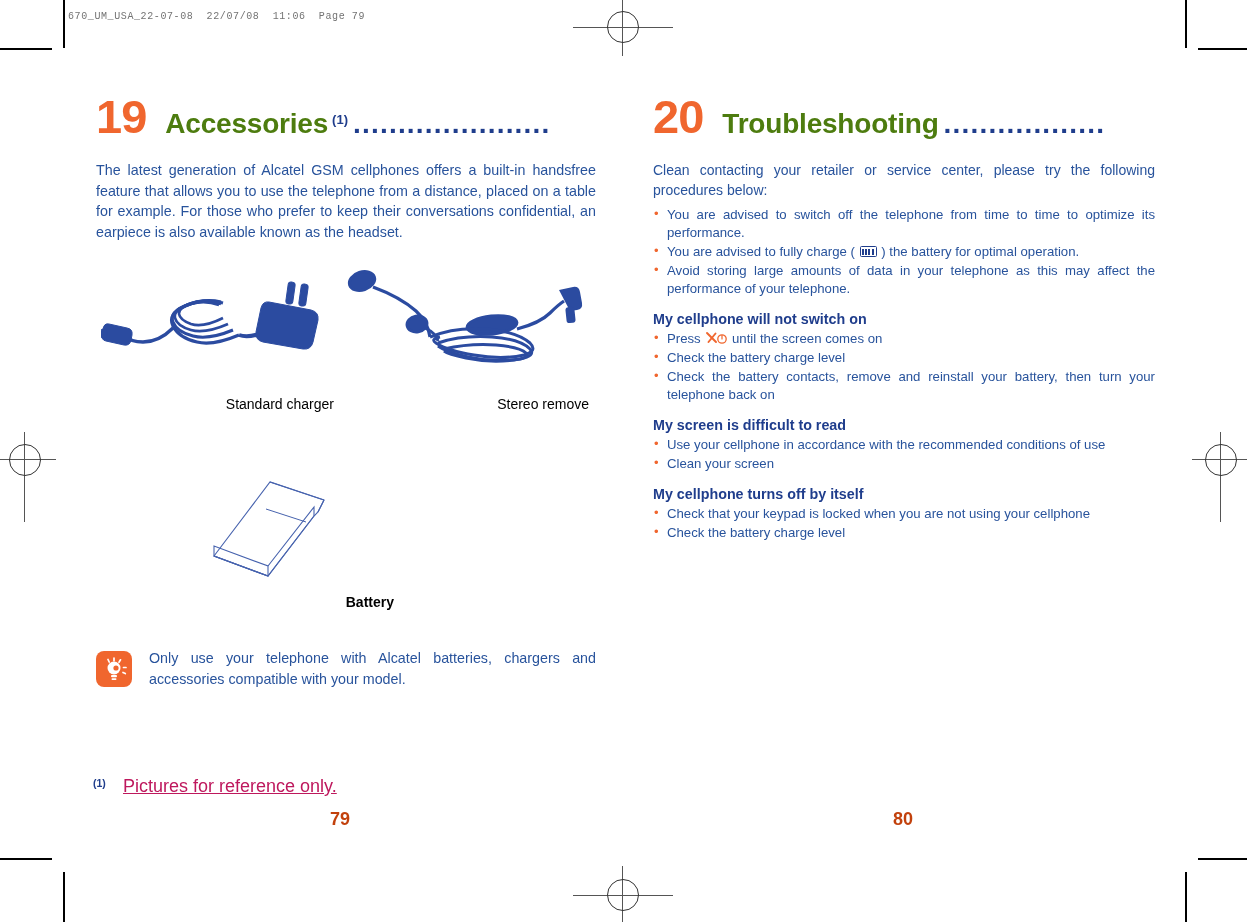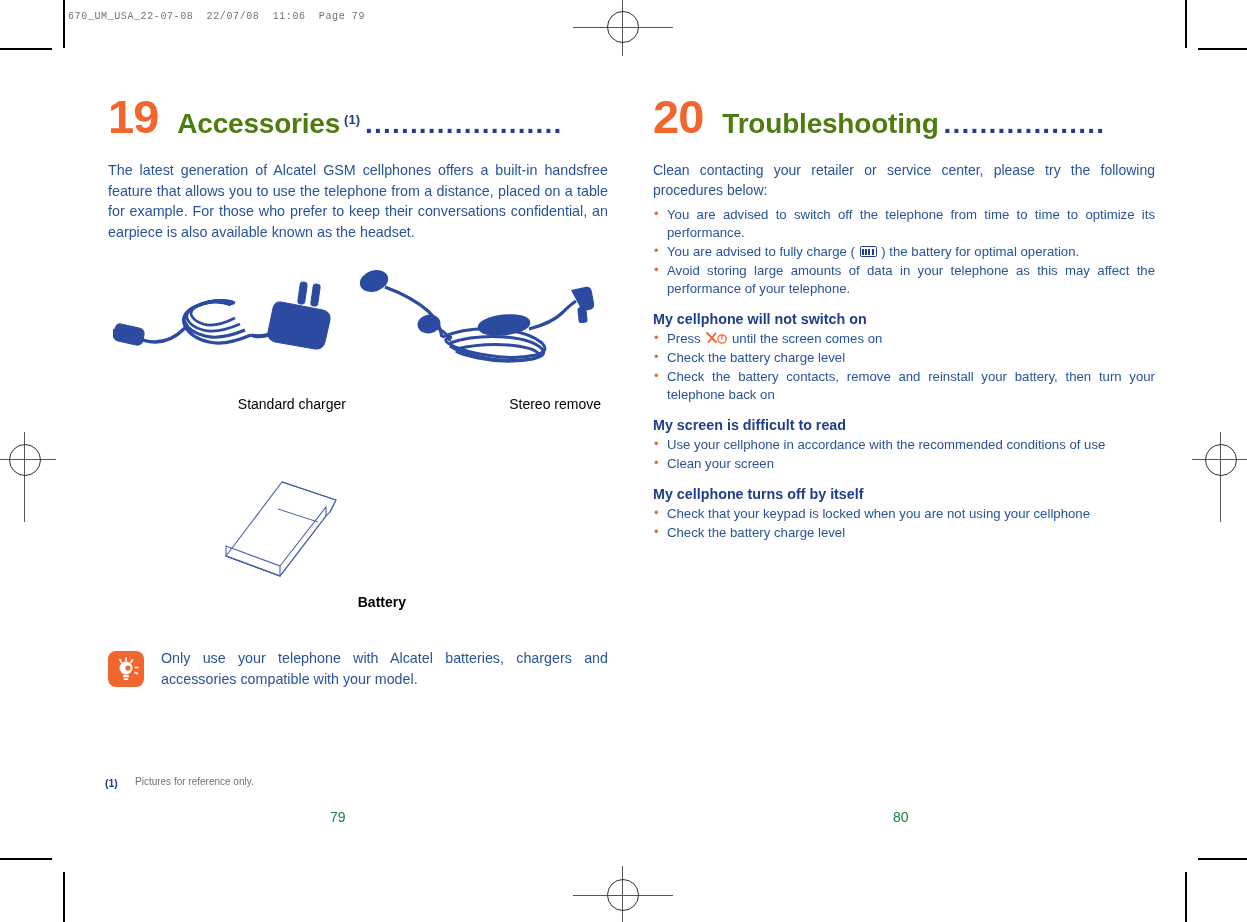--- a/index.html
+++ b/index.html
@@ -37,21 +37,21 @@
 
   
   .page {
     position: absolute;
     left: 0; top: 0; width: 1247px; height: 922px;
   }
   .col {
     position: absolute;
     top: 96px;
   }
-  .col-left  { left: 108px;  width: 500px; }
+  .col-left  { left: 96px;  width: 500px; }
   .col-right { left: 653px; width: 502px; }
 
   
   .chapter {
     display: flex;
     align-items: baseline;
     white-space: nowrap;
     margin-bottom: 20px;
   }
   .chap-num {
@@ -197,29 +197,30 @@
   }
   .footnote-mark {
     color: #1F3D8C;
     font-size: 10.5px;
     font-weight: bold;
     width: 30px;
     flex: 0 0 auto;
     padding-top: 1px;
   }
   .footnote-text {
-    color: #737373;
-    font-size: 10px;
+    color: #be185d;
+    font-size: 18px;
+    text-decoration: underline;
   }
 
   .pagenum {
     position: absolute;
-    color: #15803d;
-    font-weight: normal;
-    font-size: 14px;
+    color: #c2410c;
+    font-weight: bold;
+    font-size: 18px;
   }
   .pagenum-left  { left: 330px; top: 809px; }
   .pagenum-right { left: 893px; top: 809px; }
 </style>
 </head>
 <body>
 
 <div>
 
   <div class="crop-line" style="left:63px;top:0;width:1.5px;height:48px;"></div>

